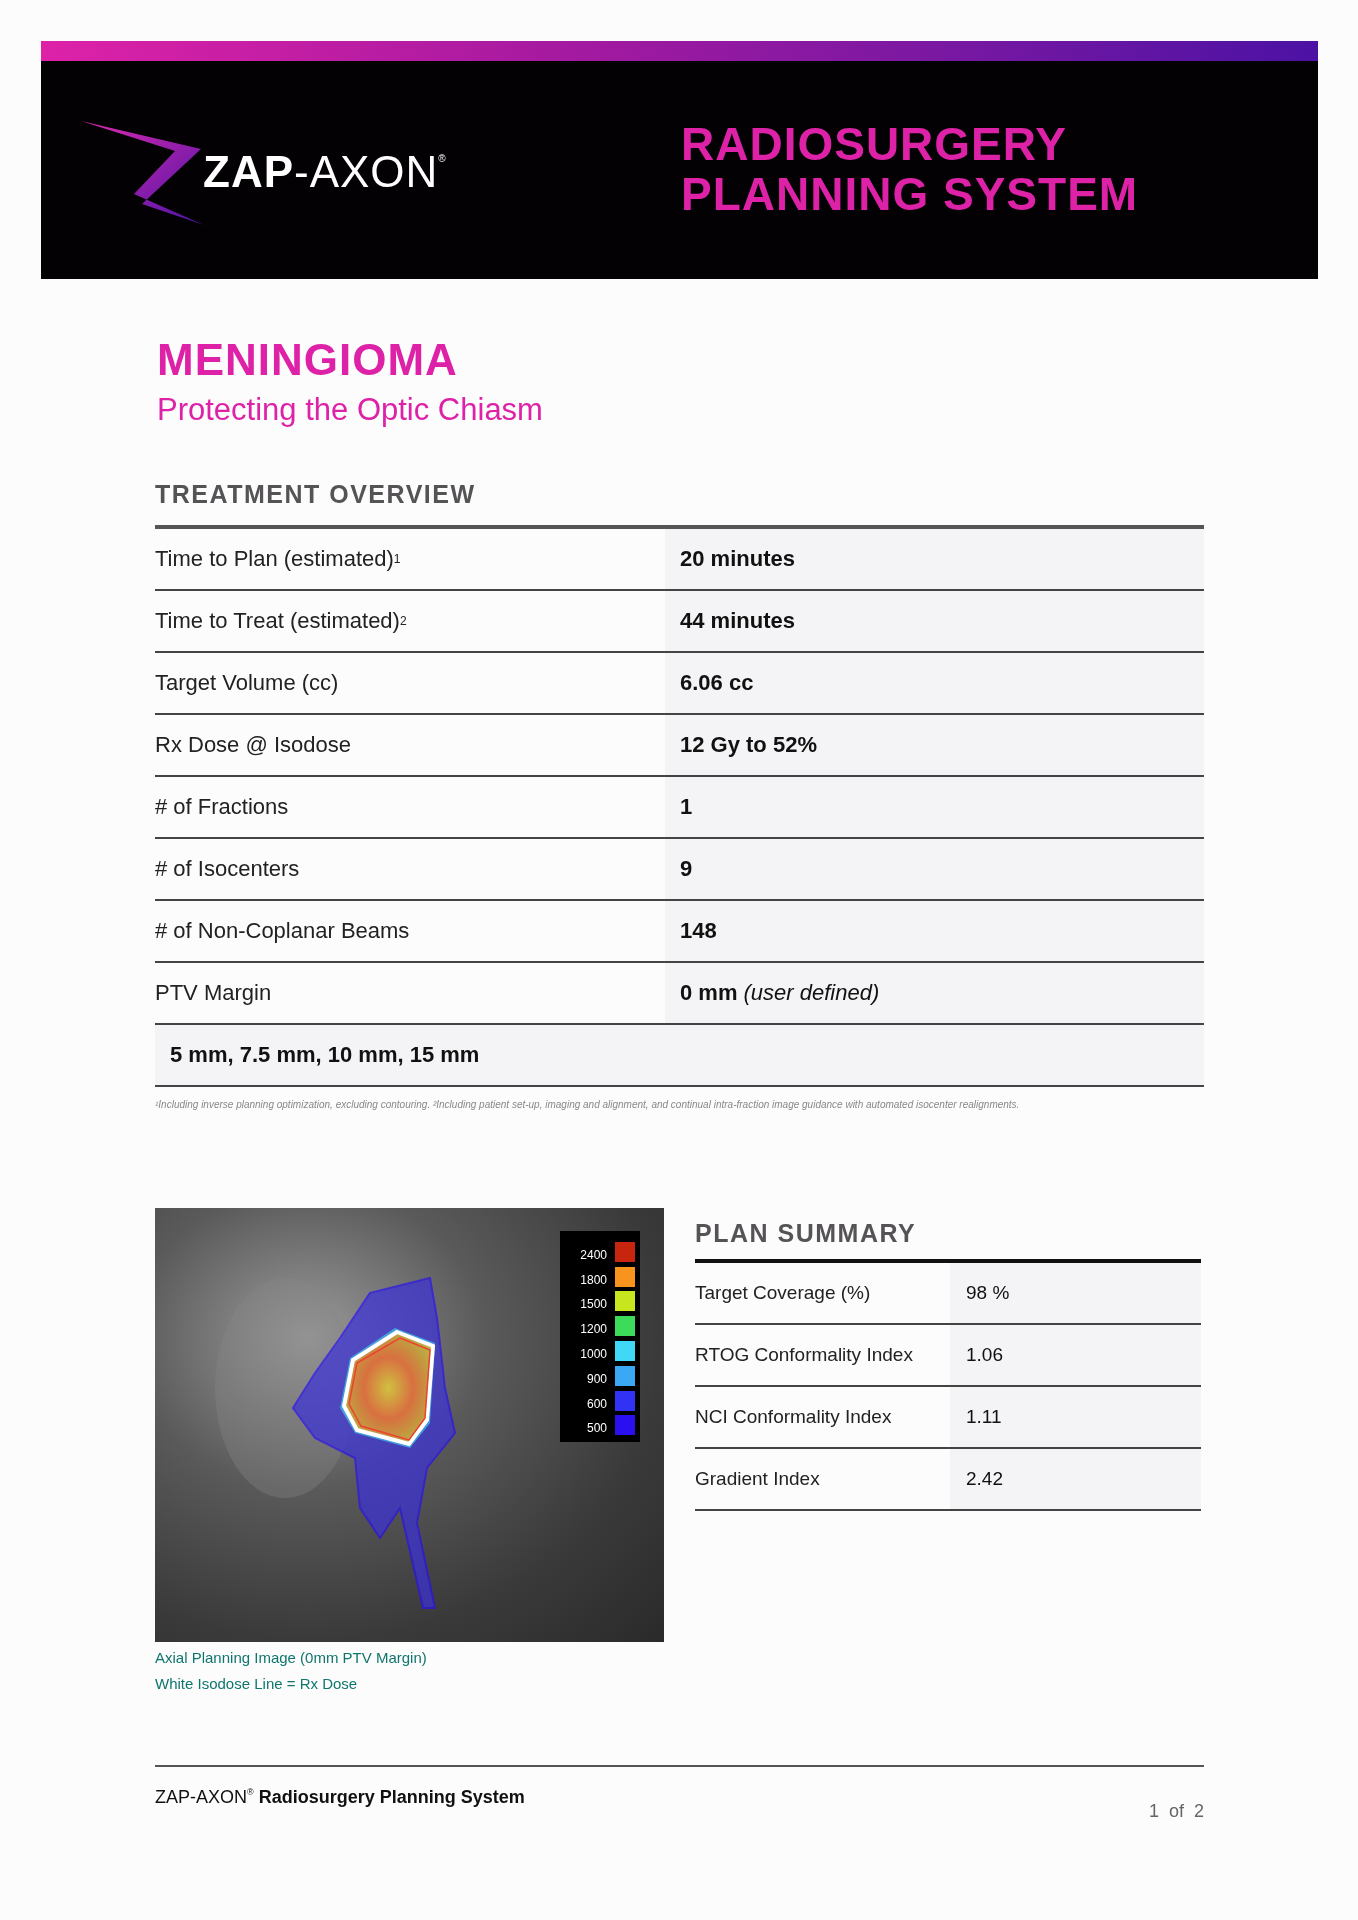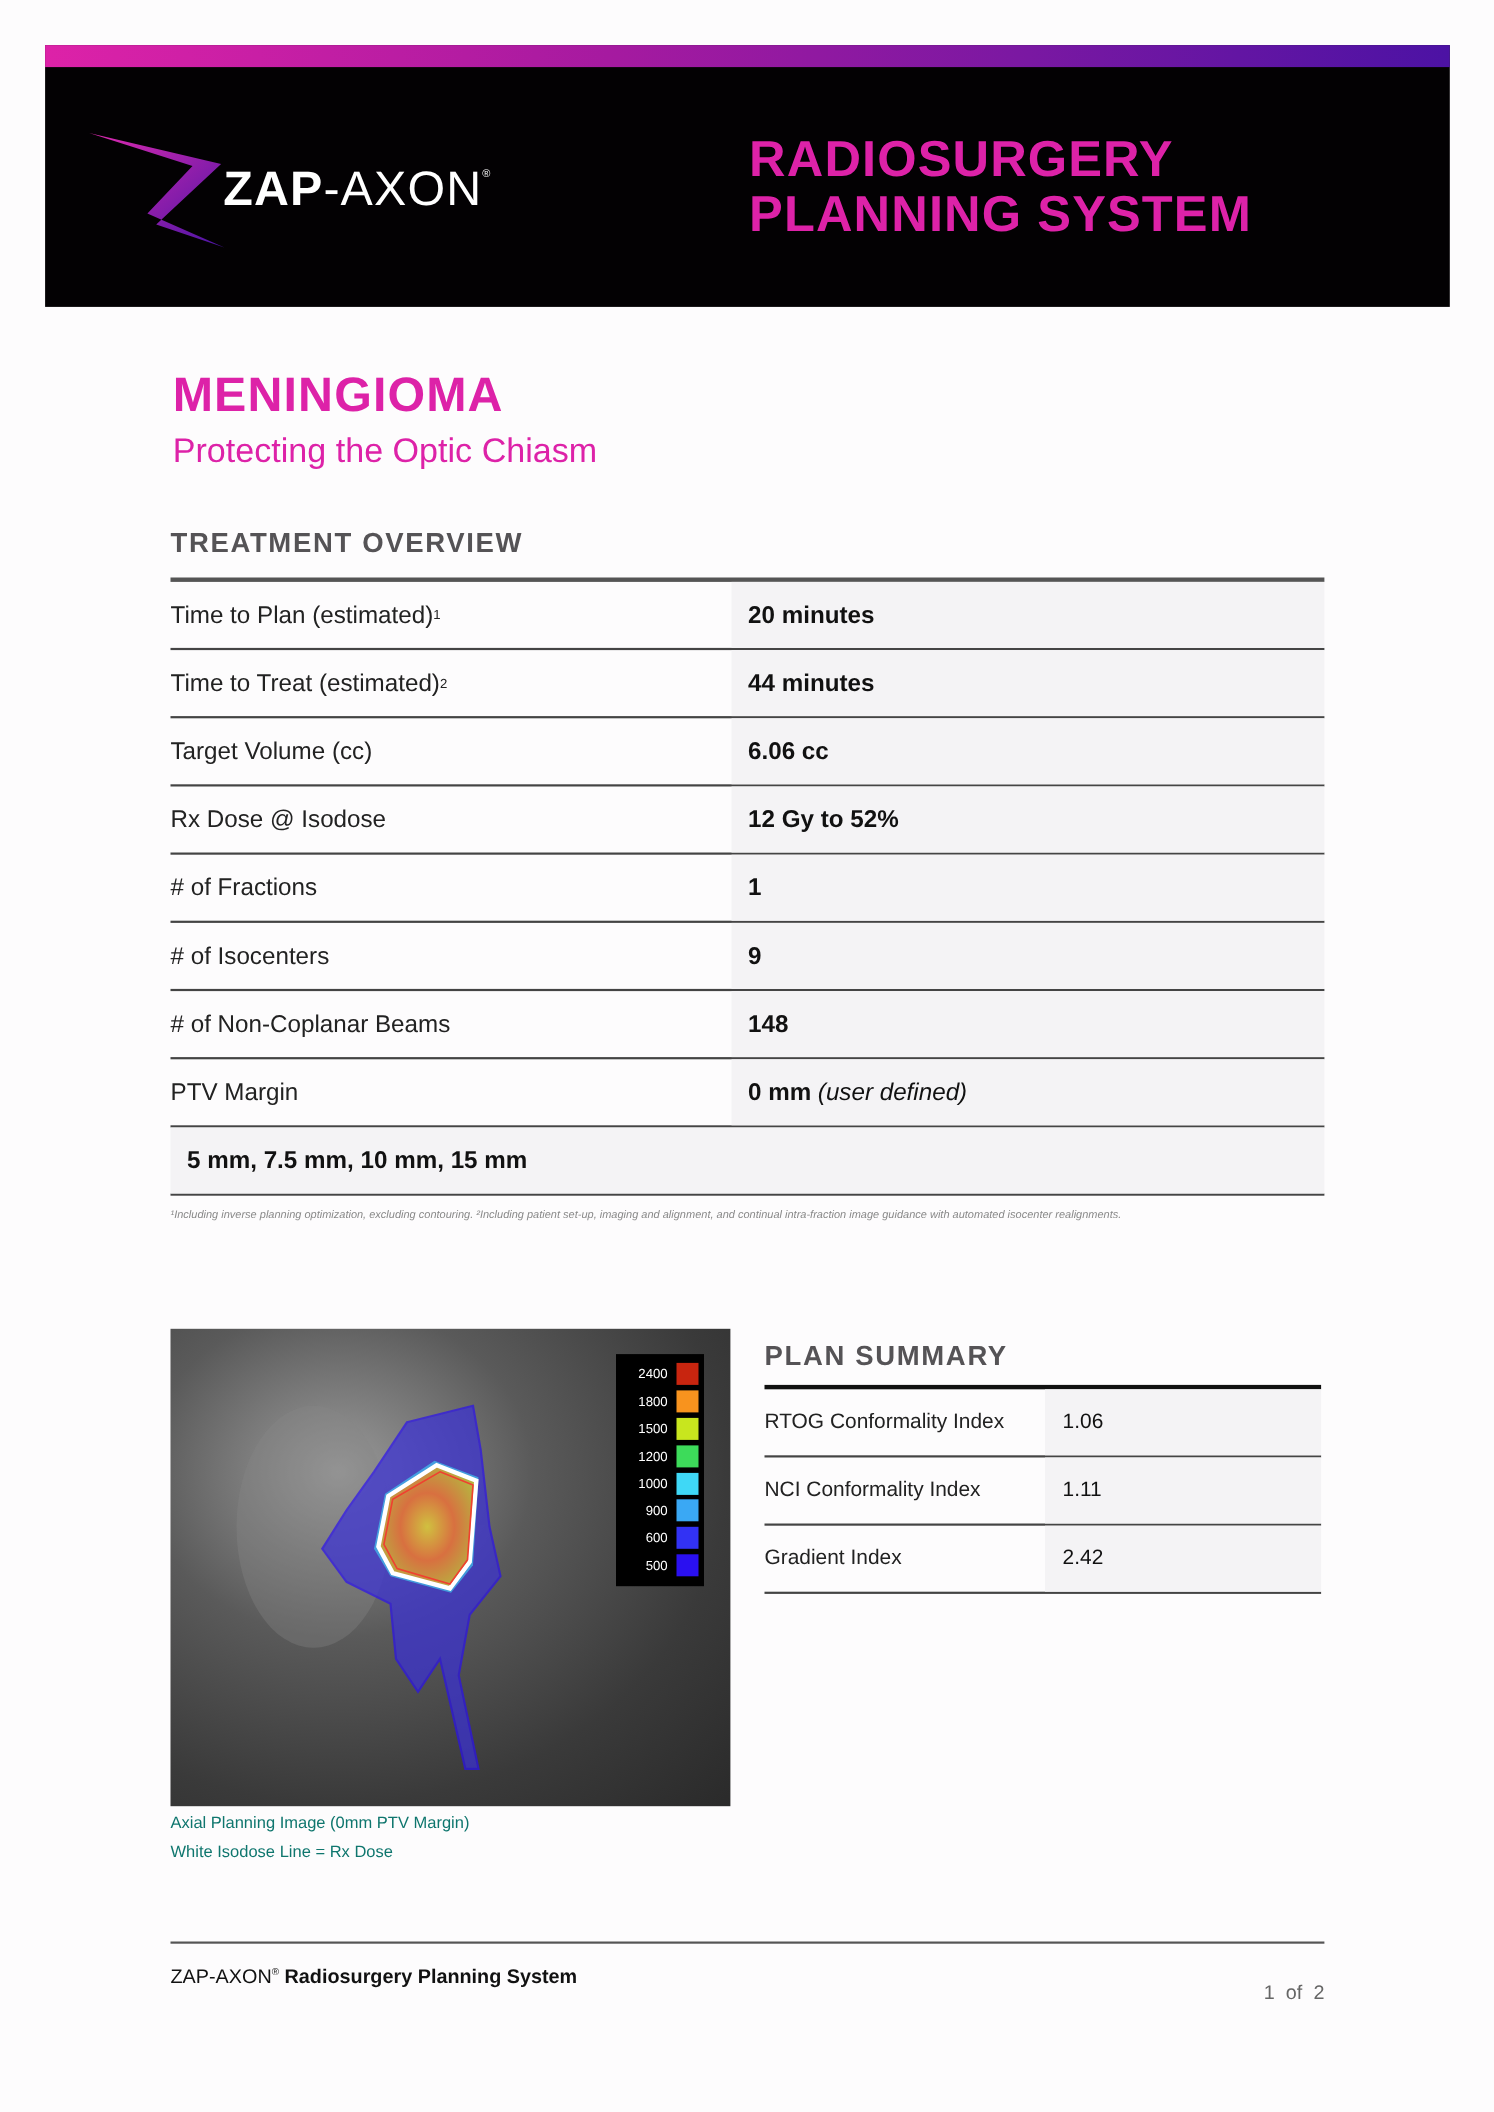--- a/index.html
+++ b/index.html
@@ -17,21 +17,21 @@
   .section-title { position: absolute; font-size: 25px; font-weight: bold; color: #555356; letter-spacing: 1.5px; }
   .overview { position: absolute; left: 155px; top: 525px; width: 1049px; border-top: 4px solid #555; }
   .row { display: flex; height: 62px; border-bottom: 2px solid #444; }
   .row .lbl { width: 510px; display: flex; align-items: center; font-size: 22px; color: #222; }
   .row .val { flex: 1; background: #f4f3f5; display: flex; align-items: center; padding-left: 15px; font-size: 22px; font-weight: bold; color: #111; }
   .row .val i { font-weight: normal; margin-left: 6px; }
   sup { font-size: 12px; }
   .footnote { position: absolute; left: 155px; top: 1094px; width: 1040px; font-size: 10px; font-style: italic; color: #888; line-height: 21px; }
   .scan { position: absolute; left: 155px; top: 1208px; width: 509px; height: 434px; background: radial-gradient(ellipse at 30% 30%, #9a9a9a 0%, #5a5a5a 35%, #3a3a3a 70%, #2a2a2a 100%); overflow: hidden; }
   .legend { position: absolute; left: 405px; top: 23px; width: 80px; height: 211px; background: #000; padding: 6px 5px; }
-  .legend-row { display: flex; align-items: center; justify-content: space-between; height: 24.8px; }
+  .legend-row { display: flex; align-items: flex-end; justify-content: space-between; height: 24.8px; }
   .legend-row span { color: #fff; font-size: 12px; width: 42px; text-align: right; }
   .legend-row .sw { width: 20px; height: 20px; }
   .caption { position: absolute; left: 155px; font-size: 15px; color: #0f766e; }
   .summary { position: absolute; left: 695px; top: 1259px; width: 506px; border-top: 4px solid #111; }
   .srow { display: flex; height: 62px; border-bottom: 2px solid #444; }
   .srow .lbl { width: 255px; display: flex; align-items: center; font-size: 19px; color: #222; }
   .srow .val { flex: 1; background: #f4f3f5; display: flex; align-items: center; padding-left: 16px; font-size: 19px; color: #111; }
   .footer-rule { position: absolute; left: 155px; top: 1765px; width: 1049px; border-top: 2px solid #555; }
   .footer-left { position: absolute; left: 155px; top: 1787px; font-size: 18px; color: #111; }
   .footer-left .reg { font-size: 9px; vertical-align: top; }
@@ -167,20 +167,24 @@
   </div>
 </div>
 
 <div class="caption" style="top:1649px">Axial Planning Image (0mm PTV Margin)</div>
 <div class="caption" style="top:1675px">White Isodose Line = Rx Dose</div>
 
 <div class="section-title" style="left:695px;top:1219px">PLAN SUMMARY</div>
 
 <div class="summary">
   <div class="srow">
+    <div class="lbl">Target Coverage (%)</div>
+    <div class="val">98 %</div>
+  </div>
+  <div class="srow">
     <div class="lbl">RTOG Conformality Index</div>
     <div class="val">1.06</div>
   </div>
   <div class="srow">
     <div class="lbl">NCI Conformality Index</div>
     <div class="val">1.11</div>
   </div>
   <div class="srow">
     <div class="lbl">Gradient Index</div>
     <div class="val">2.42</div>

